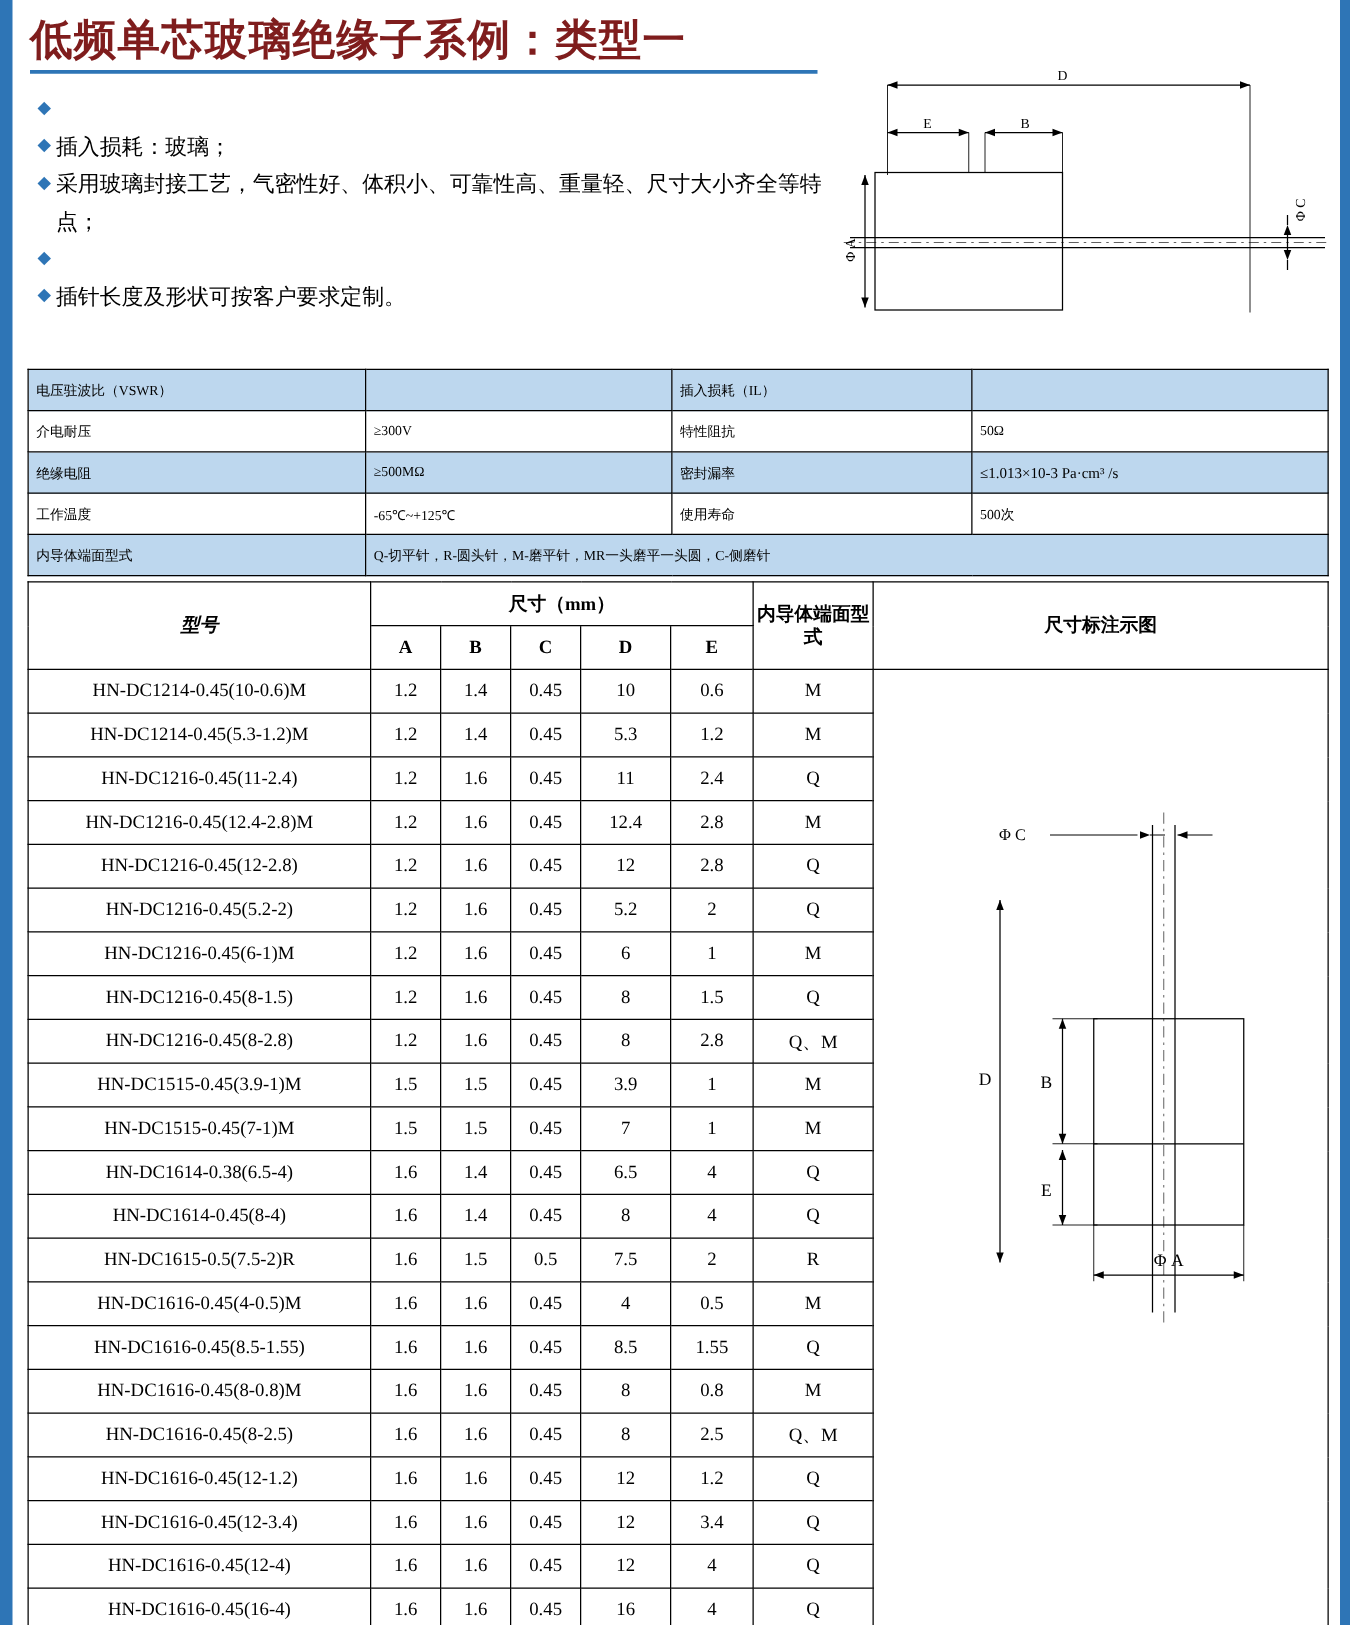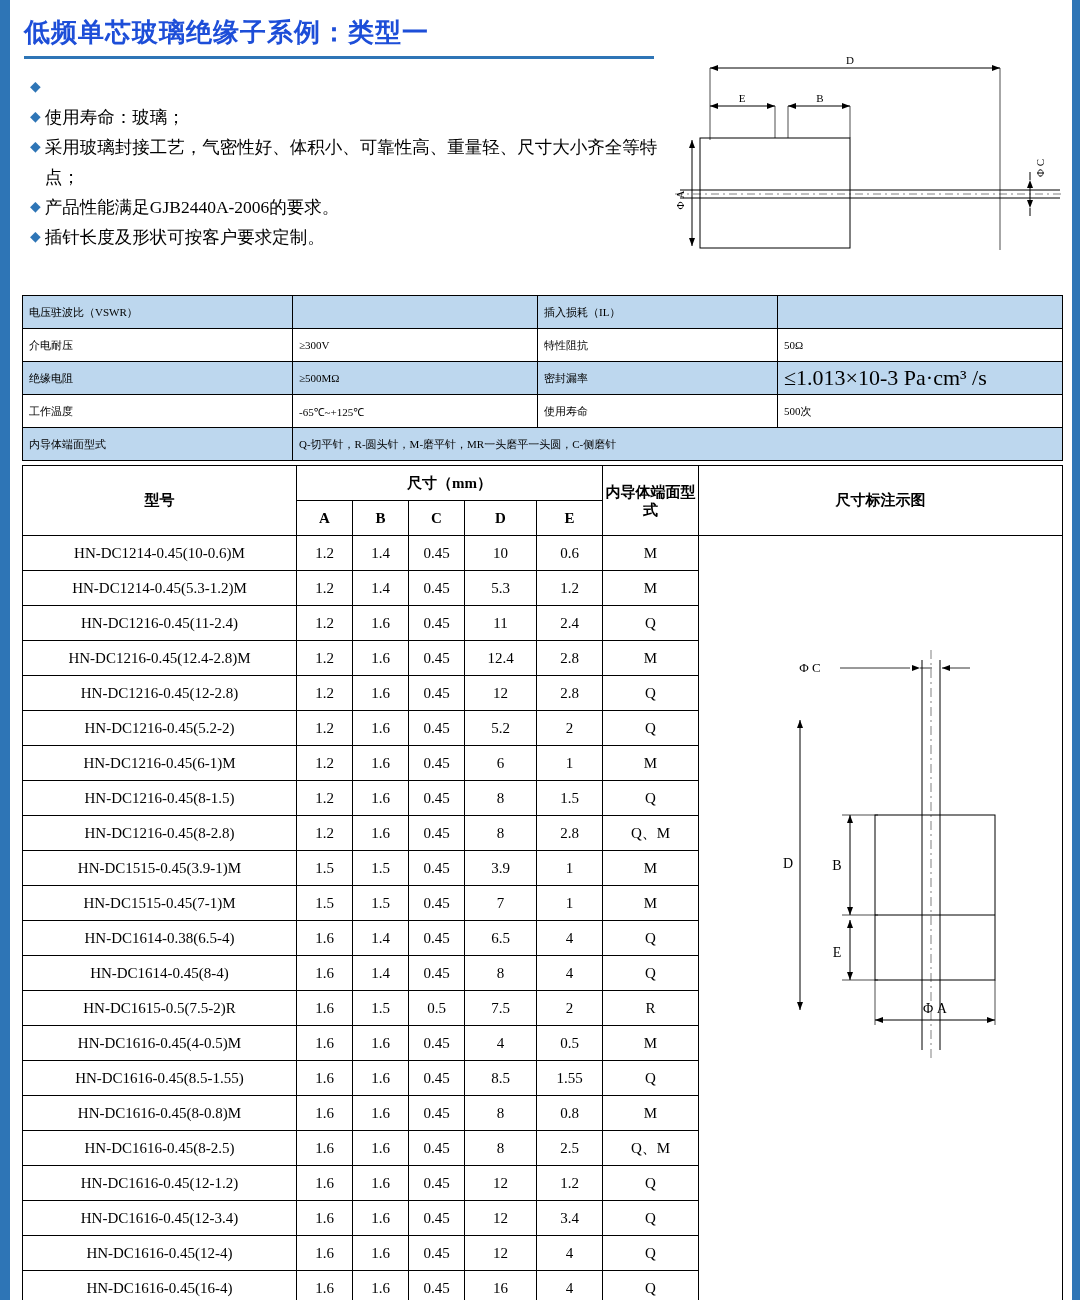--- a/index.html
+++ b/index.html
@@ -45,23 +45,23 @@
   .title-bar {
     position: absolute;
     left: 14px;
     top: 16px;
     width: 1020px;
     height: 40px;
   }
   .title-text {
     font-family: "Liberation Serif", serif;
     font-weight: bold;
-    font-size: 26px;
+    font-size: 34px;
     letter-spacing: 1px;
-    color: #1d4ed8;
+    color: #7f1d1d;
     line-height: 34px;
   }
   .title-rule {
     position: absolute;
     left: 14px;
     top: 56px;
     width: 630px;
     height: 3px;
     background: #2e75b6;
   }
@@ -113,21 +113,21 @@
     padding: 2px 6px;
     height: 28px;
     vertical-align: middle;
   }
   .spec-table tr.blue td {
     background: #bdd7ee;
   }
   .cell-label { font-size: 18px; }
   .cell-val { font-size: 18px; }
   .spec-table td.center { text-align: left; }
-  .spec-table td.v-small { font-size: 22px; }
+  .spec-table td.v-small { font-size: 12px; }
   
   .main-table {
     position: absolute;
     left: 12px;
     top: 465px;
     width: 1040px;
     border-collapse: collapse;
     table-layout: fixed;
   }
   .main-table th, .main-table td {
@@ -135,21 +135,21 @@
     font-family: "Liberation Serif", serif;
     text-align: center;
     vertical-align: middle;
     font-size: 15px;
     height: 34px;
     padding: 0 2px;
   }
   .main-table th {
     font-weight: bold;
   }
-  .th-model { font-size: 20px; }
+  .th-model { font-size: 20px; font-style: italic; }
   .th-dim { font-size: 18px; }
   .th-sub { font-size: 16px; font-weight: bold; }
   .th-end { font-size: 15px; line-height: 18px; }
   .th-draw { font-size: 17px; }
   .model-cell { font-size: 15px; }
   
   .draw-cell {
     position: relative;
     padding: 0;
   }
@@ -176,29 +176,28 @@
       <div class="title-text">低频单芯玻璃绝缘子系例：类型一</div>
     </div>
     <div class="title-rule"></div>
 
     <div class="bullets">
       <div class="bullet-row">
         <span class="bullet-mark">◆</span>
       </div>
       <div class="bullet-row">
         <span class="bullet-mark">◆</span>
-        <span class="bullet-text">使用寿命：玻璃；</span>
+        <span class="bullet-text">插入损耗：玻璃；</span>
       </div>
       <div class="bullet-row">
         <span class="bullet-mark">◆</span>
         <span class="bullet-text">采用玻璃封接工艺，气密性好、体积小、可靠性高、重量轻、尺寸大小齐全等特点；</span>
       </div>
       <div class="bullet-row">
         <span class="bullet-mark">◆</span>
-        <span class="bullet-text">产品性能满足GJB2440A-2006的要求。</span>
       </div>
       <div class="bullet-row">
         <span class="bullet-mark">◆</span>
         <span class="bullet-text">插针长度及形状可按客户要求定制。</span>
       </div>
     </div>
 
     <svg class="topdraw" viewBox="0 0 400 230">
 
       <line x1="40" y1="18" x2="330" y2="18" stroke="#000" stroke-width="1"></line>

